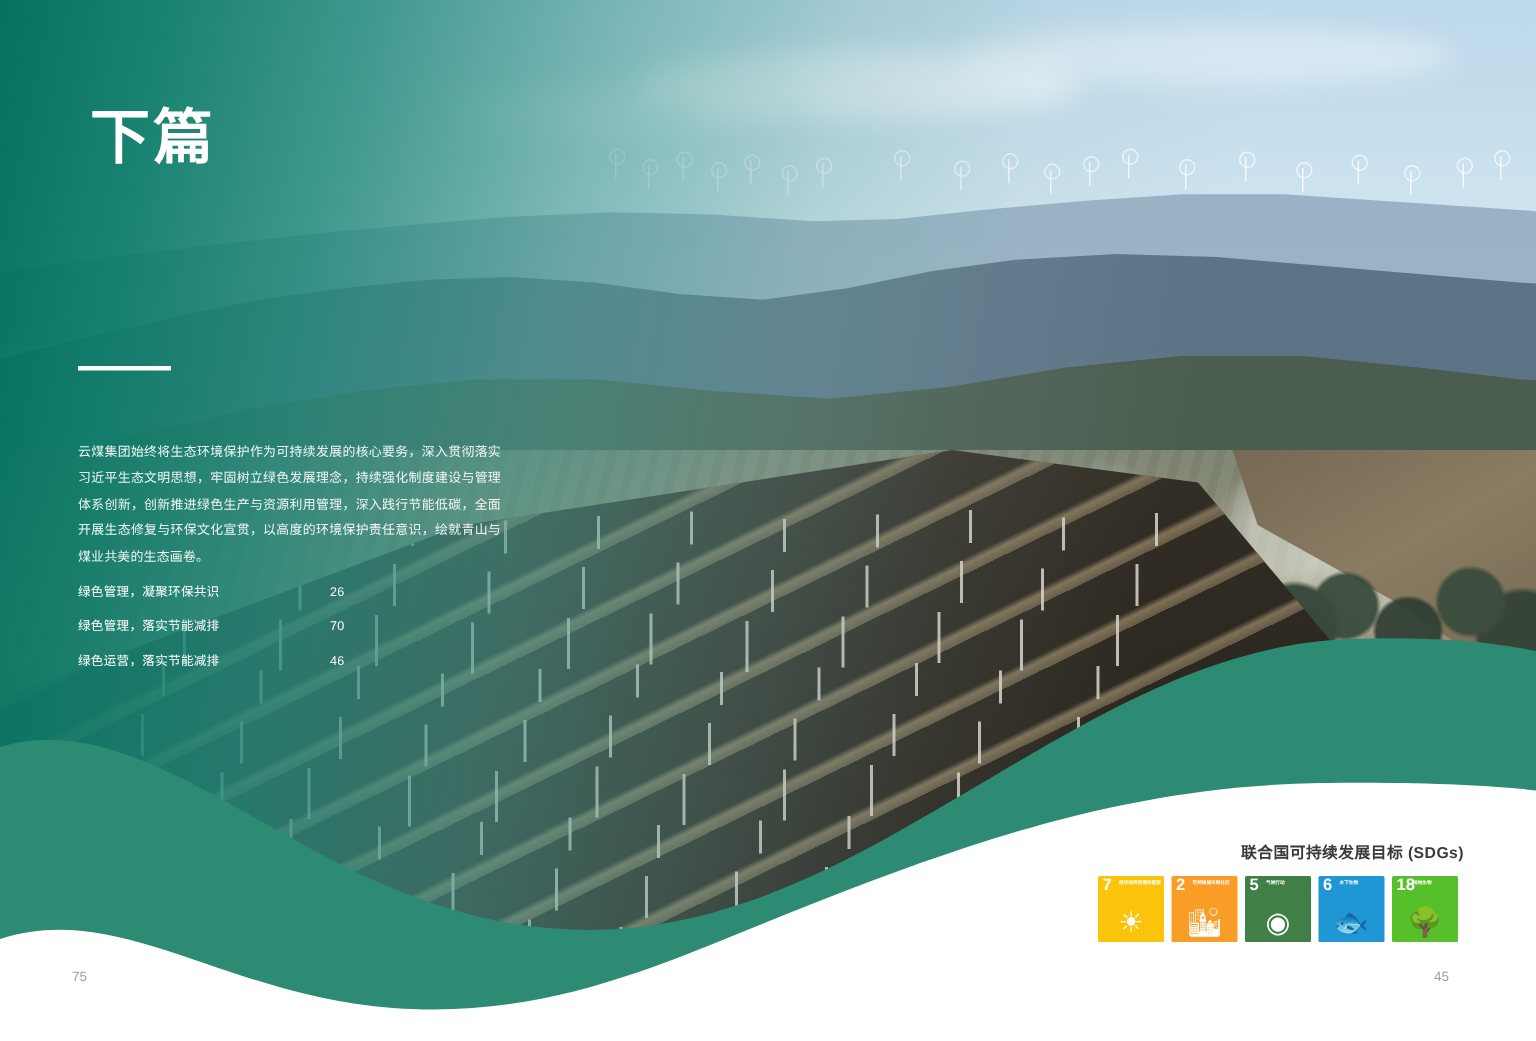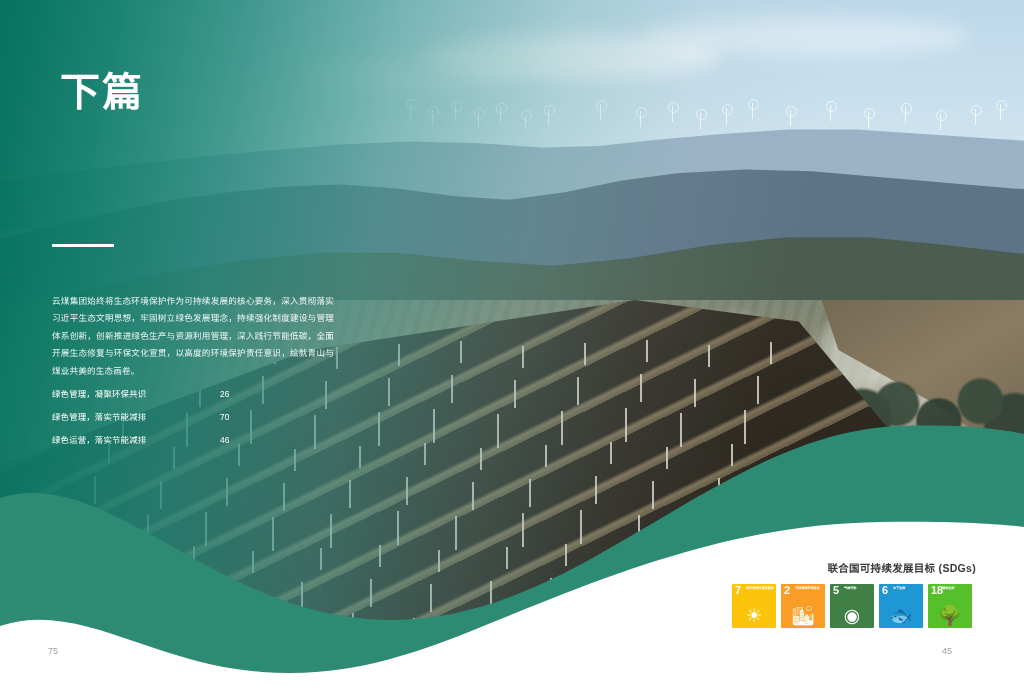--- a/index.html
+++ b/index.html
@@ -196,21 +196,21 @@
   .sdg .glyph{
     position:absolute;left:0;right:0;bottom:3px;
     text-align:center;font-size:19px;line-height:1;
   }
 
   
   .pgnum{
     position:absolute;bottom:38px;color:#9aa3a0;font-size:9px;
   }
   .pg-left{left:48px;}
-  .pg-right{right:72px;}
+  .pg-right{right:58px;}
 </style>
 </head>
 <body>
 
 <div id="page">
 
   <div class="photo">
     <div class="sky"></div>
     <div class="cloud c1"></div>
     <div class="cloud c2"></div>

